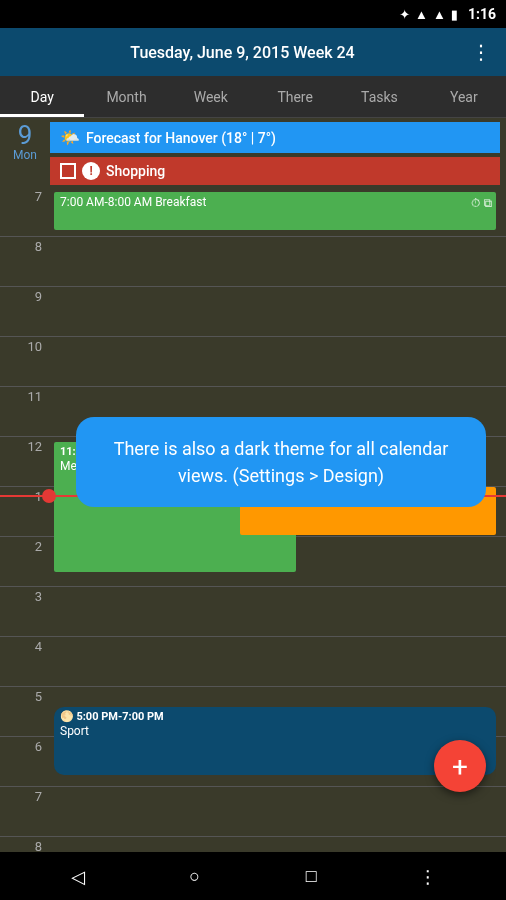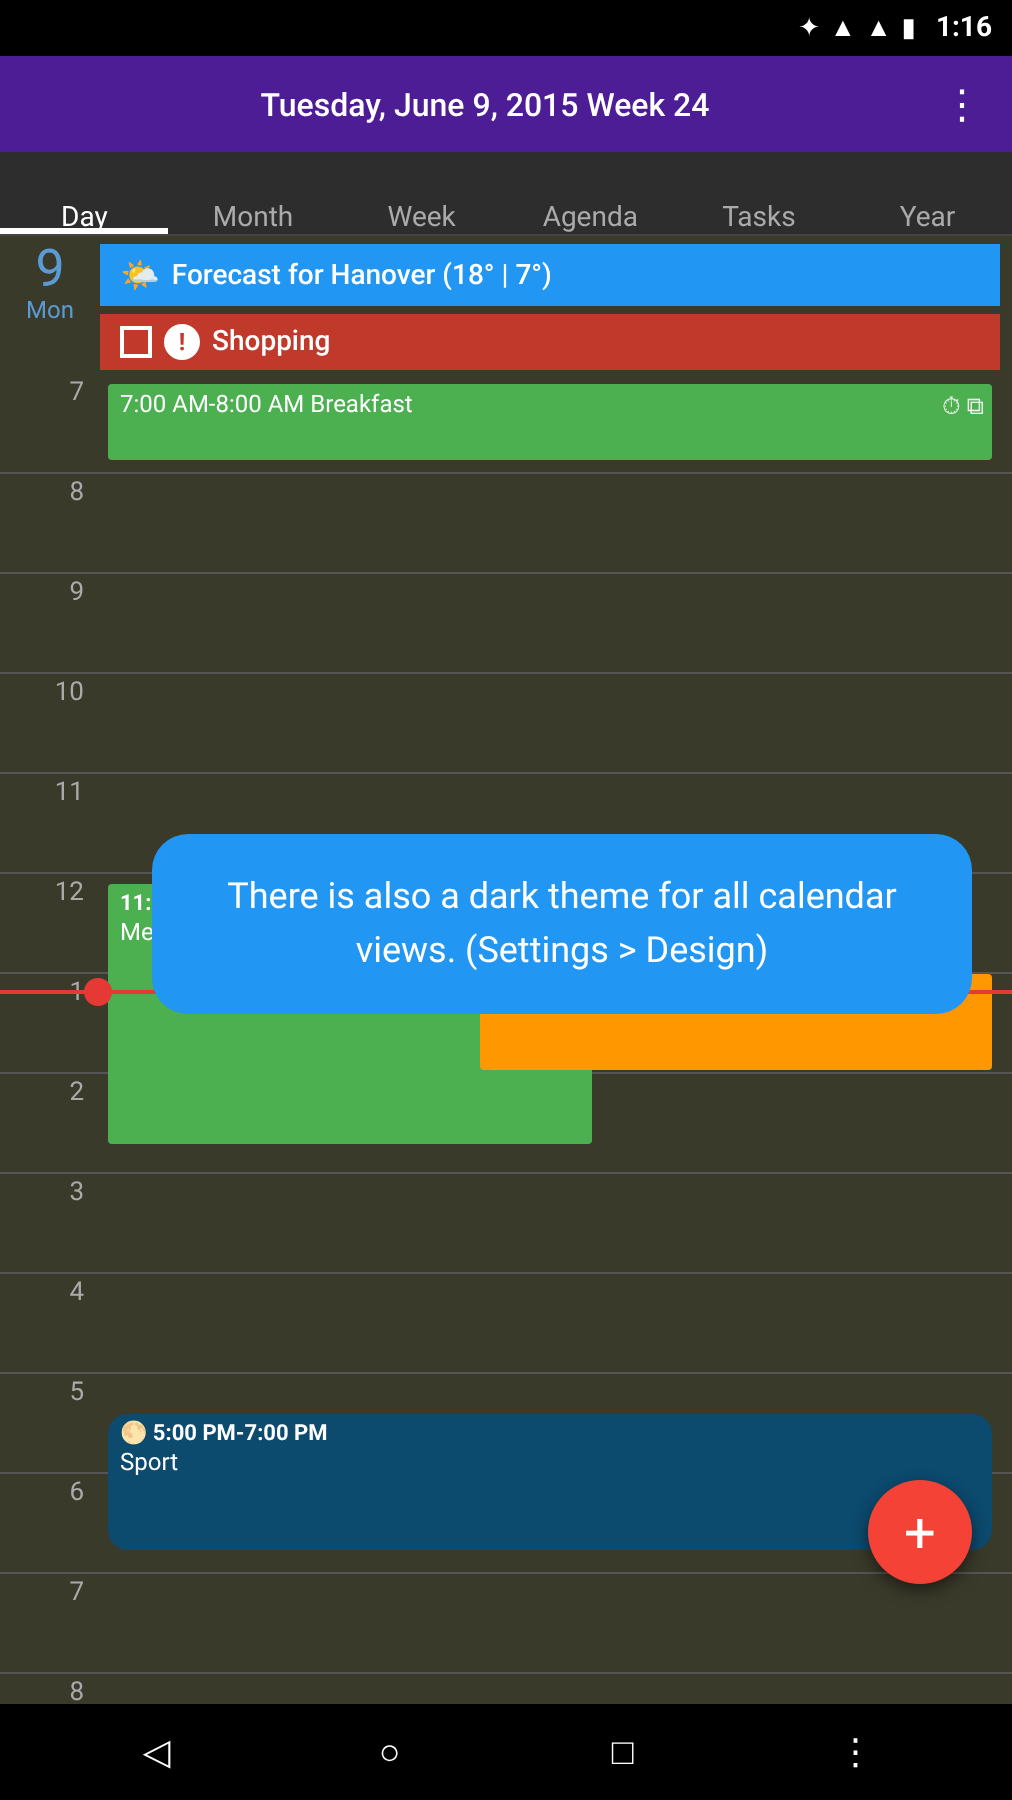--- a/index.html
+++ b/index.html
@@ -32,21 +32,21 @@
       font-weight: bold;
       margin-left: 4px;
     }
     .status-icon {
       color: #fff;
       font-size: 13px;
     }
 
     
     .header {
-      background: #4c1d95;
+      background: #0c4a6e;
       height: 48px;
       display: flex;
       align-items: center;
       justify-content: space-between;
       padding: 0 14px;
     }
     .header-title {
       color: #fff;
       font-size: 16px;
       font-weight: 500;
@@ -65,21 +65,21 @@
     .tab-bar {
       background: #2d2d2d;
       height: 42px;
       display: flex;
       align-items: stretch;
       border-bottom: 1px solid #444;
     }
     .tab-item {
       flex: 1;
       display: flex;
-      align-items: flex-end;
+      align-items: center;
       justify-content: center;
       color: #aaa;
       font-size: 14px;
       cursor: pointer;
       position: relative;
     }
     .tab-item.active {
       color: #fff;
     }
     .tab-item.active::after {
@@ -321,21 +321,21 @@
   <div class="tab-item active">
       <span>Day</span>
     </div>
   <div class="tab-item">
       <span>Month</span>
     </div>
   <div class="tab-item">
       <span>Week</span>
     </div>
   <div class="tab-item">
-      <span>Agenda</span>
+      <span>There</span>
     </div>
   <div class="tab-item">
       <span>Tasks</span>
     </div>
   <div class="tab-item">
       <span>Year</span>
     </div>
 </div>
 
 <div class="calendar-content">

